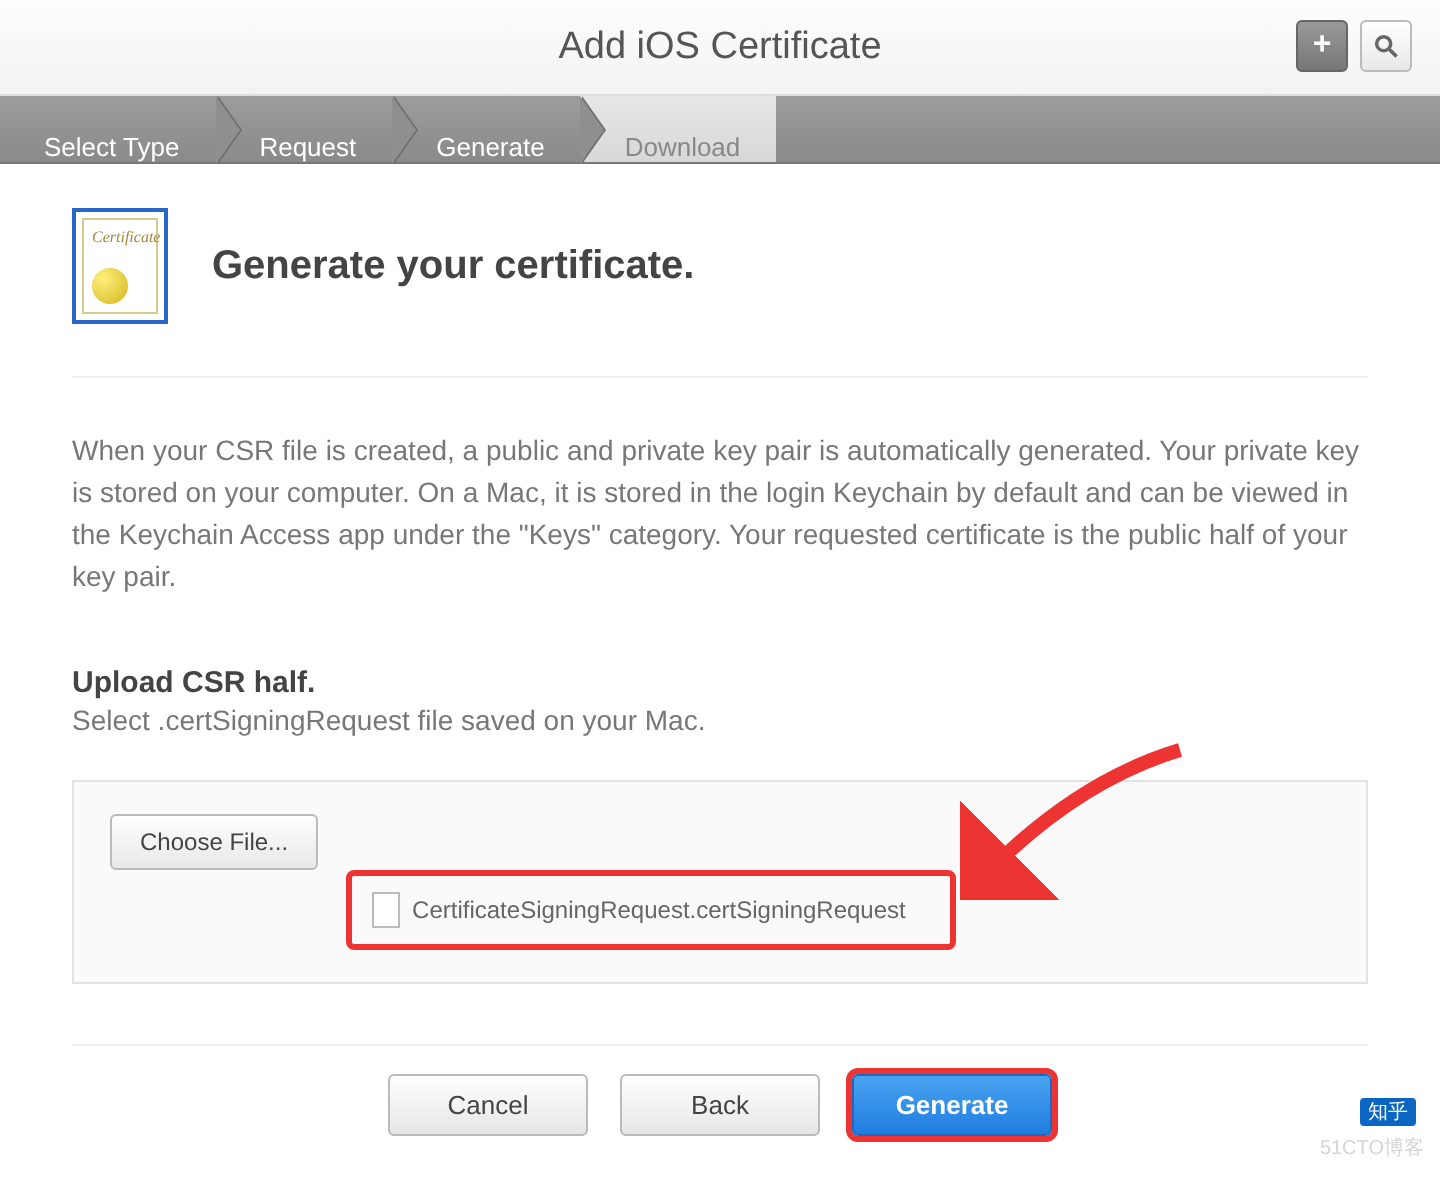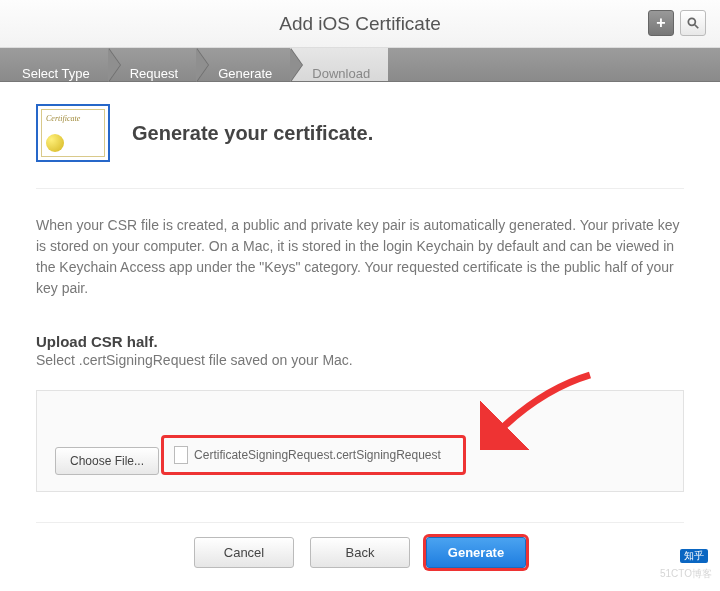--- a/index.html
+++ b/index.html
@@ -100,21 +100,21 @@
     padding: 22px 36px 0 36px;
   }
   .header-row {
     display: flex;
     align-items: center;
     gap: 22px;
     padding-bottom: 26px;
     border-bottom: 1px solid #eee;
   }
   .cert-icon {
-    width: 74px;
+    width: 48px;
     height: 58px;
     border: 2px solid #2667c9;
     background: #fff;
     position: relative;
     padding: 3px;
   }
   .cert-icon-inner {
     width: 100%;
     height: 100%;
     border: 1px solid #d9c98a;
@@ -159,22 +159,22 @@
     font-size: 14px;
     color: #777;
     margin-top: 2px;
   }
   .upload-box {
     margin-top: 22px;
     border: 1px solid #e2e2e2;
     background: #fafafa;
     padding: 16px 18px;
     display: flex;
-    align-items: flex-end;
-    gap: 2px;
+    align-items: flex-start;
+    gap: 14px;
   }
   .choose-btn {
     background: linear-gradient(#fff,#e8e8e8);
     border: 1px solid #bbb;
     border-radius: 3px;
     padding: 6px 14px;
     font-size: 12px;
     color: #444;
     cursor: pointer;
   }

